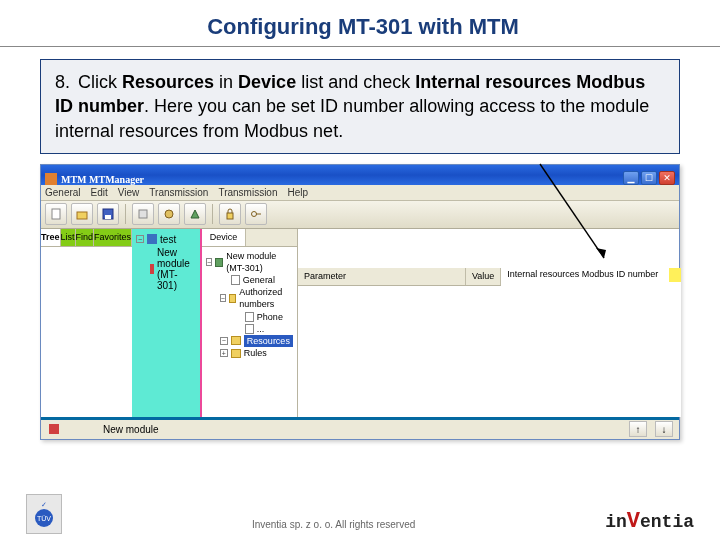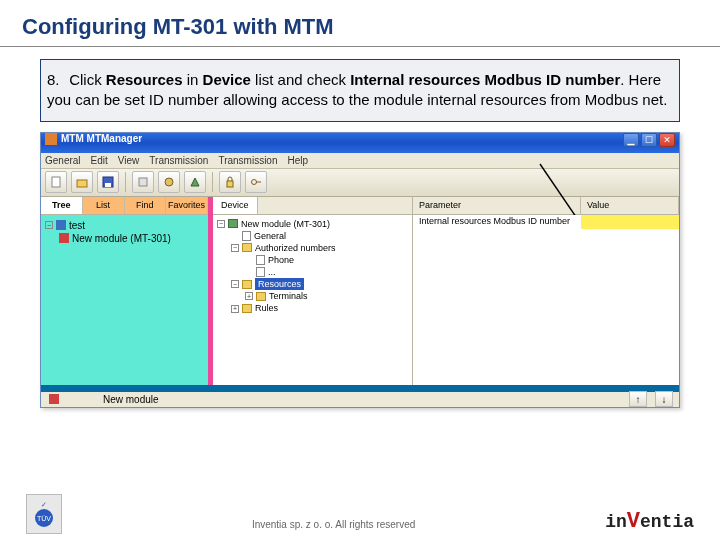--- a/index.html
+++ b/index.html
@@ -1,61 +1,61 @@
 <!DOCTYPE html>
 <html><head>
 <meta charset="utf-8">
 <style>
   * { box-sizing: border-box; margin: 0; padding: 0; }
   body { width: 720px; height: 540px; font-family: Verdana, Arial, sans-serif; background: #fff; position: relative; overflow: hidden; }
-  .slide-title { font-size: 22px; font-weight: bold; color: #1a3d7a; padding: 14px 16px 6px 22px; }
+  .slide-title { font-size: 22px; font-weight: bold; color: #1a3d7a; padding: 14px 16px 6px 22px; text-align: center; }
   .title-hr { border: none; border-top: 1px solid #888; margin: 0 0 12px 0; width: 720px; }
-  .instruction-box { margin: 0 40px 10px 40px; border: 1px solid #1a3d7a; background: #eef0f4; padding: 10px 6px; font-size: 15px; line-height: 1.35; }
+  .instruction-box { margin: 0 40px 10px 40px; border: 1px solid #1a3d7a; background: #eef0f4; padding: 10px 14px; font-size: 18px; line-height: 1.35; }
   .instruction-box .num { display: inline-block; width: 18px; }
   .arrow { position: absolute; left: 532px; top: 162px; width: 80px; height: 106px; pointer-events: none; }
   .app-window { margin: 10px 40px 0 40px; border: 1px solid #6a8ac0; background: #ece9d8; font-family: Tahoma, Arial, sans-serif; font-size: 10px; box-shadow: 2px 2px 4px rgba(0,0,0,.2); }
-  .titlebar { height: 20px; background: linear-gradient(#2a6ae0,#1950c6 50%,#2a6ae0); display: flex; align-items: flex-start; color: #fff; padding: 0 4px; }
+  .titlebar { height: 20px; background: linear-gradient(#2a6ae0,#1950c6 50%,#2a6ae0); display: flex; align-items: flex-end; color: #fff; padding: 0 4px; font-family: Liberation Serif, serif; }
   .titlebar .ticon { width: 12px; height: 12px; background: #e08030; margin-right: 4px; }
   .titlebar .ttxt { flex: 1; font-weight: bold; font-size: 10px; }
   .winbtns { display: flex; gap: 2px; }
   .winbtn { width: 16px; height: 14px; background: linear-gradient(#6fa0f0,#3a6ed0); border: 1px solid #245ab0; border-radius: 2px; display: flex; align-items: center; justify-content: center; color: #fff; font-size: 9px; }
   .winbtn.close { background: linear-gradient(#f07060,#d04030); border-color: #a03020; }
   .menubar { height: 16px; background: #ece9d8; display: flex; align-items: center; padding: 0 4px; gap: 10px; border-bottom: 1px solid #c0bca8; color: #333; }
   .toolbar { height: 28px; background: linear-gradient(#f5f3e8,#e0dcc8); border-bottom: 1px solid #b0ac98; display: flex; align-items: center; padding: 0 4px; gap: 4px; }
   .tbtn { width: 22px; height: 22px; border: 1px solid #bbb; border-radius: 2px; background: linear-gradient(#fff,#e4e0d0); display: flex; align-items: center; justify-content: center; }
   .tsep { width: 1px; height: 20px; background: #b8b4a0; margin: 0 2px; }
   .workarea { display: flex; height: 188px; background: #fff; }
-  .leftpane { width: 172px; border-right: 5px solid #ec4899; display: flex; flex-direction: column; }
+  .leftpane { width: 172px; border-right: 2px solid #ec4899; display: flex; flex-direction: row; }
   .lefttabs { height: 18px; display: flex; background: #ece9d8; border-bottom: 1px solid #b8b4a0; }
-  .lefttab { flex: 1; display: flex; align-items: center; justify-content: center; font-size: 9px; border-right: 1px solid #c0bca8; background: #fdba74; }
+  .lefttab { flex: 1; display: flex; align-items: center; justify-content: center; font-size: 9px; border-right: 1px solid #c0bca8; background: #84cc16; }
   .lefttab.active { background: #fff; font-weight: bold; }
   .lefttree { flex: 1; background: #5eead4; padding: 4px; font-size: 10px; }
   .lefttree .row { display: flex; align-items: center; gap: 3px; padding: 1px 0; }
   .ic-root { width: 10px; height: 10px; background: #3a70c0; }
   .ic-mod { width: 10px; height: 10px; background: #d04040; }
   .midpane { width: 200px; border-right: 1px solid #b8b4a0; display: flex; flex-direction: column; }
   .midtabs { height: 18px; display: flex; background: #ece9d8; border-bottom: 1px solid #b8b4a0; }
   .midtab { padding: 0 8px; display: flex; align-items: center; font-size: 9px; background: #fff; border-right: 1px solid #c0bca8; }
   .devtree { flex: 1; background: #fff; padding: 3px 4px; font-size: 9px; line-height: 1.35; overflow: hidden; }
   .devtree .row { display: flex; align-items: center; gap: 3px; }
   .tg { width: 8px; height: 8px; border: 1px solid #888; display: inline-flex; align-items: center; justify-content: center; font-size: 7px; line-height: 1; color: #444; }
   .spacer8 { display: inline-block; width: 8px; }
   .ic-folder { width: 10px; height: 9px; background: #f0d060; border: 1px solid #b89020; }
   .ic-page { width: 9px; height: 10px; background: #fff; border: 1px solid #888; }
   .ic-chip { width: 10px; height: 9px; background: #60a060; border: 1px solid #407040; }
   .sel-res { background: #2a5ac0; color: #fff; padding: 0 3px; }
-  .rightpane { flex: 1; display: flex; flex-direction: column; }
+  .rightpane { flex: 1; display: flex; flex-direction: row; margin-top: 39px; }
   .righthdr { height: 18px; display: flex; background: #ece9d8; border-bottom: 1px solid #b8b4a0; font-size: 9px; }
   .righthdr .col { display: flex; align-items: center; padding: 0 6px; border-right: 1px solid #c0bca8; }
   .rightbody { flex: 1; background: #fff; position: relative; }
   .rightrow { display: flex; height: 14px; font-size: 9px; }
   .rightrow .c1 { width: 168px; padding: 1px 6px; }
   .rightrow .c2 { flex: 1; padding: 1px 6px; }
   .hl { background: #fff05a; }
-  .statusbar { height: 22px; background: #ece9d8; border-top: 7px solid #0369a1; display: flex; align-items: center; padding: 0 6px; gap: 8px; font-size: 10px; }
+  .statusbar { height: 22px; background: #ece9d8; border-top: 3px solid #0369a1; display: flex; align-items: center; padding: 0 6px; gap: 8px; font-size: 10px; }
   .status-txt { flex: 1; padding-left: 36px; }
   .navbtn { width: 18px; height: 16px; border: 1px solid #bbb; background: linear-gradient(#fff,#e4e0d0); display: flex; align-items: center; justify-content: center; font-size: 10px; }
   .footer { position: absolute; bottom: 6px; left: 0; width: 720px; display: flex; align-items: flex-end; padding: 0 26px; }
   .tuv { width: 36px; height: 40px; background: #e8e8e8; border: 1px solid #bbb; display: flex; flex-direction: column; align-items: center; justify-content: center; font-size: 7px; color: #2a5ac0; }
   .tuv .circ { width: 18px; height: 18px; border-radius: 50%; background: #2a5ac0; color: #fff; display: flex; align-items: center; justify-content: center; font-size: 7px; }
   .copy { flex: 1; text-align: center; font-size: 10px; color: #666; padding-bottom: 4px; }
   .logo { font-size: 18px; font-weight: bold; color: #222; font-family: Liberation Mono, monospace; }
   .logo .v { color: #c01818; font-size: 22px; }
 </style>
 </head>
@@ -187,25 +187,20 @@
         <div class="row" style="padding-left:28px">
             <span class="spacer8"></span>
             <span class="ic-page"></span>
             <span>...</span>
           </div>
         <div class="row" style="padding-left:14px">
             <span class="tg">−</span>
             <span class="ic-folder"></span>
             <span class="sel-res">Resources</span>
           </div>
-        <div class="row" style="padding-left:28px">
-            <span class="tg">+</span>
-            <span class="ic-folder"></span>
-            <span>Terminals</span>
-          </div>
         <div class="row" style="padding-left:14px">
             <span class="tg">+</span>
             <span class="ic-folder"></span>
             <span>Rules</span>
           </div>
       </div>
     </div>
     <div class="rightpane">
       <div class="righthdr">
         <div class="col" style="width:168px">Parameter</div>

